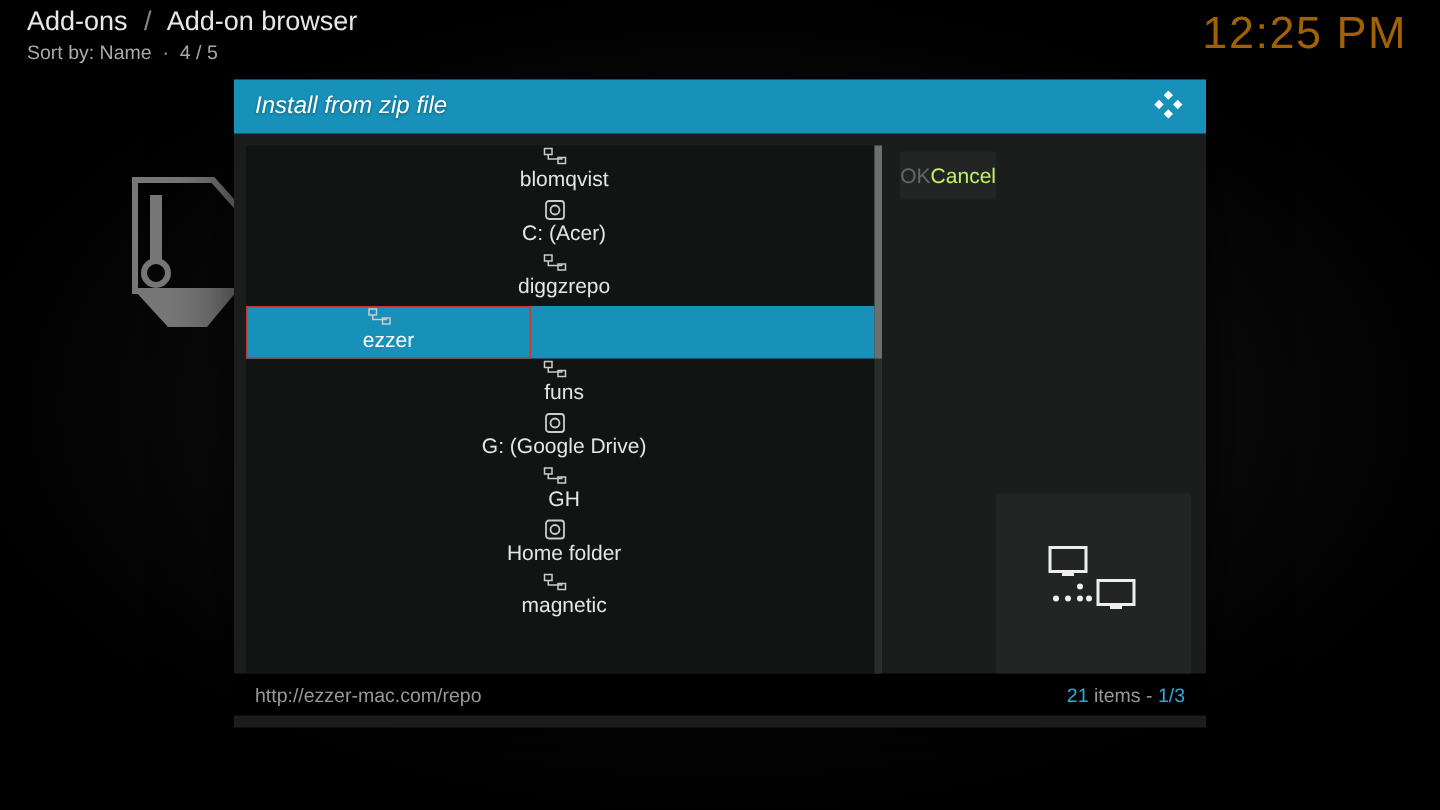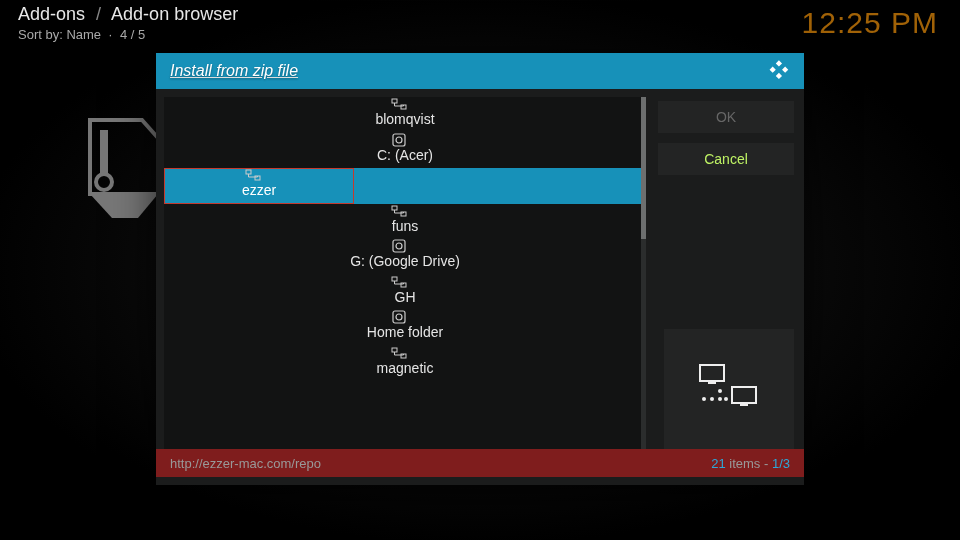--- a/index.html
+++ b/index.html
@@ -15,51 +15,51 @@
   .clock { position: absolute; top: 6px; right: 22px; font-size: 30px; color: #a16207; font-weight: 300; letter-spacing: 1px; }
 
   .zip-icon { position: absolute; left: 84px; top: 118px; width: 80px; height: 120px; }
 
   .dialog {
     position: absolute; left: 156px; top: 53px; width: 648px; height: 432px;
     background: #1b1c1c; box-shadow: 0 8px 40px rgba(0,0,0,0.7);
   }
   .dialog-header {
     background: #1791b9; height: 36px; display: flex; align-items: center;
-    justify-content: space-between; padding: 0 14px; text-decoration: underline;
+    justify-content: space-between; padding: 0 14px;
   }
   .dialog-title { color: #fff; font-size: 16px; font-style: italic; font-weight: 400; text-shadow: 0 1px 2px rgba(0,0,0,0.4); }
 
   .dialog-body { display: flex; height: 360px; }
   .file-pane { width: 482px; background: #121313; position: relative; margin: 8px 0 0 8px; }
   .file-list { height: 352px; overflow: hidden; }
   .file-row {
     display: flex; align-items: center; height: 35.5px; padding: 0 12px;
     font-size: 14px; color: #e5e5e5; cursor: pointer; flex-direction: column;
   }
   .file-row .ic { width: 18px; height: 14px; margin-right: 12px; display:flex; align-items:center; justify-content:center;}
   .file-row.selected { background: #1791b9; color: #ffffff; }
   .file-row.redbox { outline: 1px solid #c43a2f; outline-offset: -1px; width:190px;}
   .sel-wrap { background:#1791b9; display:flex; }
   .scrollbar { position: absolute; right: 0; top: 0; width: 5px; height: 100%; background: #2b2d2d; }
   .sctrack { position:absolute; left:0; top:0; width:5px; height:142px; background:#6d6f6f; }
 
-  .side-pane { flex: 1; padding: 12px 10px 0 12px; display:flex; flex-direction:column;}
+  .side-pane { flex: 1; padding: 12px 10px 0 12px; display:flex; }
   .btn {
     height: 32px; display:flex; align-items:center; justify-content:center;
     background: #232424; color: #bef264; font-size: 14px; margin-bottom: 10px;
     cursor: pointer;
   }
   .btn.disabled { color: #666; }
   .preview { margin-top:auto; margin-bottom:0; width:130px; height:120px; background:#232424; align-self:flex-end;
     display:flex; align-items:center; justify-content:center; }
 
   .dialog-footer {
     height: 28px; padding: 0 14px; display:flex; align-items:center; justify-content:space-between;
-    font-size: 13px; color: #999; background:#7f1d1d;
+    font-size: 13px; color: #999; background:#000000;
   }
   .footer-right .hl { color: #2da8d8; }
 </style>
 </head>
 <body>
 
 <div class="topbar">
   <div class="breadcrumb">
     <span>Add-ons</span>
     <span class="sep">/</span>
@@ -106,20 +106,30 @@
             <span>blomqvist</span>
           </div>
           <div class="file-row">
             <span class="ic">
               <svg width="14" height="14" viewBox="0 0 14 14">
                 <rect x="1" y="1" width="12" height="12" rx="2" fill="none" stroke="#ccc" stroke-width="1.2"></rect>
                 <circle cx="7" cy="7" r="3" fill="none" stroke="#ccc" stroke-width="1.2"></circle>
               </svg>
             </span>
             <span>C: (Acer)</span>
+          </div>
+          <div class="file-row">
+            <span class="ic">
+              <svg width="16" height="12" viewBox="0 0 16 12">
+                <rect x="1" y="1" width="5" height="4" fill="none" stroke="#ccc" stroke-width="1"></rect>
+                <rect x="10" y="7" width="5" height="4" fill="none" stroke="#ccc" stroke-width="1"></rect>
+                <path d="M3.5 5 v3 h9 V7" fill="none" stroke="#ccc" stroke-width="1"></path>
+              </svg>
+            </span>
+            <span>diggzrepo</span>
           </div>
           <div class="sel-wrap">
             <div class="file-row selected redbox">
               <span class="ic">
                 <svg width="16" height="12" viewBox="0 0 16 12">
                   <rect x="1" y="1" width="5" height="4" fill="none" stroke="#ccc" stroke-width="1"></rect>
                   <rect x="10" y="7" width="5" height="4" fill="none" stroke="#ccc" stroke-width="1"></rect>
                   <path d="M3.5 5 v3 h9 V7" fill="none" stroke="#ccc" stroke-width="1"></path>
                 </svg>
               </span>

